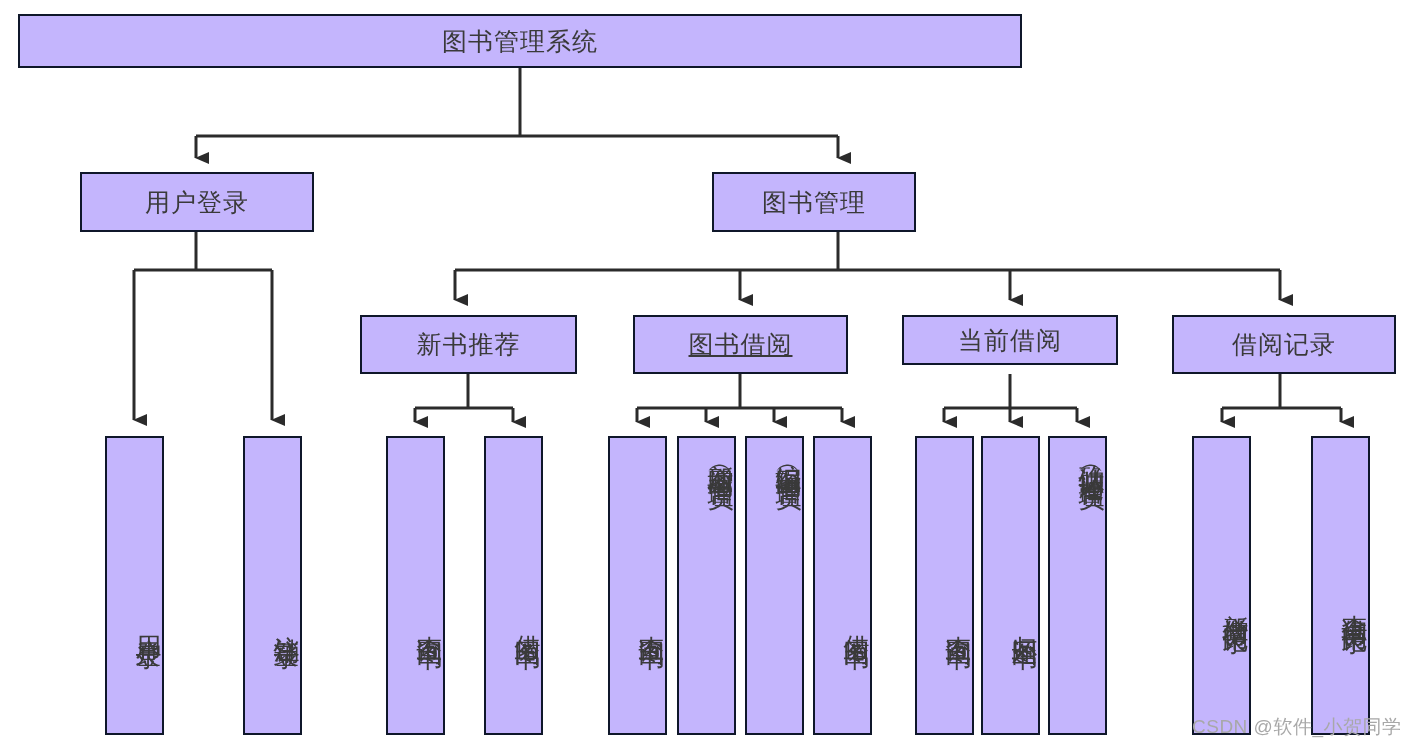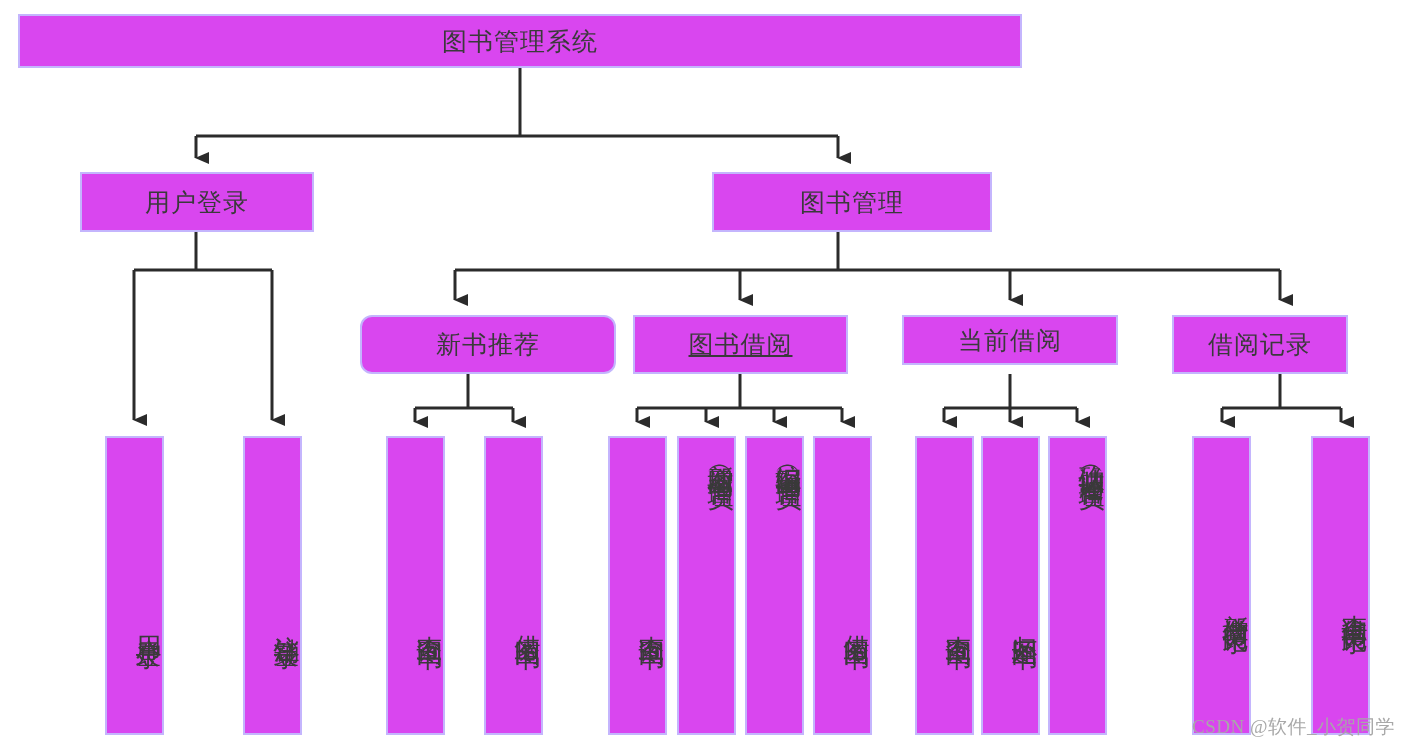--- a/index.html
+++ b/index.html
@@ -21,22 +21,22 @@
     position: absolute;
     left: 0;
     top: 0;
     width: 1405px;
     height: 747px;
     pointer-events: none;
   }
   .node {
     position: absolute;
     box-sizing: border-box;
-    border: 2px solid #c4b5fd;
-    background: #d946ef;
+    border: 2px solid #0f172a;
+    background: #c4b5fd;
     display: flex;
     align-items: center;
     justify-content: center;
     color: #3a3a3a;
     letter-spacing: 1px;
   }
   .node.h {
     
     font-size: 25px;
   }
@@ -60,21 +60,20 @@
     letter-spacing: 3px;
   }
   #watermark {
     position: absolute;
     left: 1192px;
     top: 714px;
     font-size: 19px;
     color: #a8a8a8;
     white-space: nowrap;
     letter-spacing: 0.5px;
-    font-family: Liberation Serif, serif;
   }
 </style>
 </head>
 <body>
 
 <div id="canvas">
 
   <svg id="wires" viewBox="0 0 1405 747" xmlns="http://www.w3.org/2000/svg">
     <defs>
       <marker id="arrow" viewBox="0 0 12 14" refX="6" refY="13" markerWidth="12" markerHeight="14" orient="auto-start-reverse" markerUnits="userSpaceOnUse">
@@ -126,34 +125,34 @@
     </g>
   </svg>
 
   <div class="node h" style="left:18px; top:14px; width:1004px; height:54px;">
     <span class="lbl">图书管理系统</span>
   </div>
 
   <div class="node h" style="left:80px; top:172px; width:234px; height:60px;">
     <span class="lbl">用户登录</span>
   </div>
-  <div class="node h" style="left:712px; top:172px; width:280px; height:60px;">
+  <div class="node h" style="left:712px; top:172px; width:204px; height:60px;">
     <span class="lbl">图书管理</span>
   </div>
 
-  <div class="node h" style="left:360px; top:315px; width:256px; height:59px;border-radius:12px;">
+  <div class="node h" style="left:360px; top:315px; width:217px; height:59px;">
     <span class="lbl">新书推荐</span>
   </div>
   <div class="node h" style="left:633px; top:315px; width:215px; height:59px;text-decoration:underline;">
     <span class="lbl">图书借阅</span>
   </div>
   <div class="node h" style="left:902px; top:315px; width:216px; height:50px;">
     <span class="lbl">当前借阅</span>
   </div>
-  <div class="node h" style="left:1172px; top:315px; width:176px; height:59px;">
+  <div class="node h" style="left:1172px; top:315px; width:224px; height:59px;">
     <span class="lbl">借阅记录</span>
   </div>
 
   <div class="node v" style="left:105px; top:436px; width:59px; height:299px; padding-top:70px;">
     <span class="lbl">用户登录</span>
   </div>
   <div class="node v" style="left:243px; top:436px; width:59px; height:299px; padding-top:70px;">
     <span class="lbl">注销登录</span>
   </div>
 

